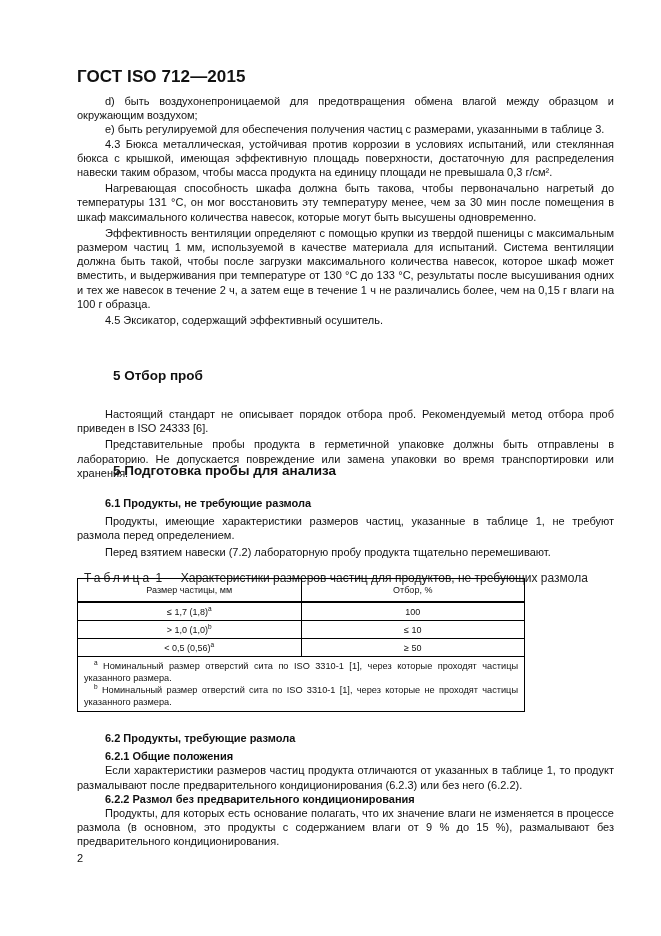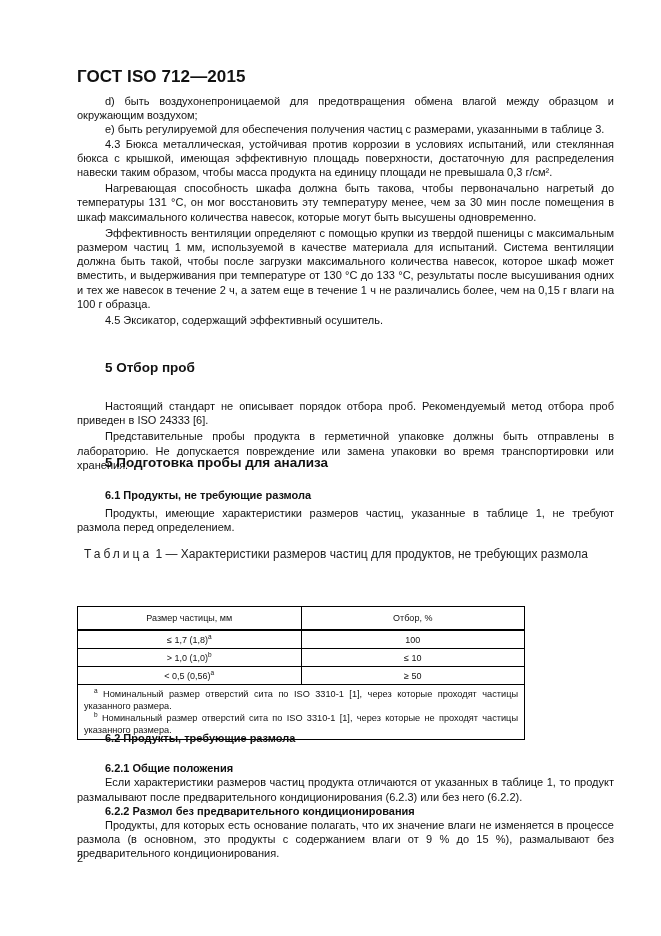--- a/index.html
+++ b/index.html
@@ -1,25 +1,25 @@
 <!DOCTYPE html>
 <html><head>
 <meta charset="utf-8">
 <style>
   html, body { margin: 0; padding: 0; background: #ffffff; }
   body { width: 661px; height: 936px; position: relative; overflow: hidden;
          font-family: "Liberation Sans", sans-serif; color: #111; }
   .hdr { position: absolute; left: 77px; top: 67px; font-weight: bold; font-size: 17px; letter-spacing: 0.1px; }
   .p { font-size: 11px; line-height: 14.2px; text-align: justify; margin: 0; text-indent: 28px; }
   .blk { position: absolute; left: 77px; width: 537px; }
-  .h1 { font-weight: bold; font-size: 13.5px; margin: 0; padding-left: 28px; }
+  .h1 { font-weight: bold; font-size: 13.5px; margin: 8px; padding-left: 28px; }
   .h2 { font-weight: bold; font-size: 11px; margin: 0; padding-left: 28px; line-height: 14.2px; }
   .cap { font-size: 12px; margin: 7px; color: #222; }
   .cap .sp { letter-spacing: 3px; }
-  table.t { position: absolute; left: 77px; top: 606px; width: 448px; border-collapse: collapse; font-size: 9px; }
+  table.t { position: absolute; left: 77px; top: 578px; width: 448px; border-collapse: collapse; font-size: 9px; }
   table.t td, table.t th { border: 1px solid #000; text-align: center; font-weight: normal; padding: 0; }
   table.t th { height: 22px; }
   table.t tr.first td { border-top: 2.5px solid #000; }
   table.t td { height: 17px; }
   table.t td.fn { text-align: justify; padding: 3px 6px 3px 6px; font-size: 9.2px; line-height: 12px; }
   .fnline { text-indent: 10px; margin: 0; }
   sup { font-size: 6.5px; line-height: 0; }
   .pgnum { position: absolute; left: 77px; top: 852px; font-size: 11px; }
 </style>
 </head>
@@ -39,20 +39,21 @@
 <div class="blk" style="top:360px;">
   <p class="h1">5  Отбор проб</p>
   <p class="p" style="margin-top:24px;">Настоящий стандарт не описывает порядок отбора проб. Рекомендуемый метод отбора проб приведен в ISO 24333 [6].</p>
   <p class="p" style="margin-top:2px;">Представительные пробы продукта в герметичной упаковке должны быть отправлены в лабораторию. Не допускается повреждение или замена упаковки во время транспортировки или хранения.</p>
 </div>
 
 <div class="blk" style="top:455px;">
   <p class="h1">5  Подготовка пробы для анализа</p>
   <p class="h2" style="margin-top:18px;">6.1  Продукты, не требующие размола</p>
   <p class="p" style="margin-top:4px;">Продукты, имеющие характеристики размеров частиц, указанные в таблице 1, не требуют размола перед определением.</p>
+  <p class="p" style="margin-top:2px;">Перед взятием навески (7.2) лабораторную пробу продукта тщательно перемешивают.</p>
   <p class="cap" style="margin-top:12px;"><span class="sp">Таблица</span><span> 1 — Характеристики размеров частиц для продуктов, не требующих размола</span></p>
 </div>
 
 <table class="t">
   <colgroup>
       <col style="width:50%">
       <col style="width:50%">
     </colgroup>
   <tbody>
       <tr>
@@ -75,19 +76,19 @@
     <td class="fn" colspan="2">
       <p class="fnline"><sup>a</sup><span> Номинальный размер отверстий сита по ISO 3310-1 [1], через которые проходят частицы указанного размера.</span></p>
       <p class="fnline"><sup>b</sup><span> Номинальный размер отверстий сита по ISO 3310-1 [1], через которые не проходят частицы указанного размера.</span></p>
     </td>
   </tr>
 </tbody>
   </table>
 
 <div class="blk" style="top:731px;">
   <p class="h2">6.2  Продукты, требующие размола</p>
-  <p class="h2" style="margin-top:16px;">6.2.1  Общие положения</p>
+  <p class="h2" style="margin-top:4px;">6.2.1  Общие положения</p>
   <p class="p">Если характеристики размеров частиц продукта отличаются от указанных в таблице 1, то продукт размалывают после предварительного кондиционирования (6.2.3) или без него (6.2.2).</p>
   <p class="h2">6.2.2  Размол без предварительного кондиционирования</p>
   <p class="p">Продукты, для которых есть основание полагать, что их значение влаги не изменяется в процессе размола (в основном, это продукты с содержанием влаги от 9 % до 15 %), размалывают без предварительного кондиционирования.</p>
 </div>
 
 <div class="pgnum">2</div>
 
 </body></html>

